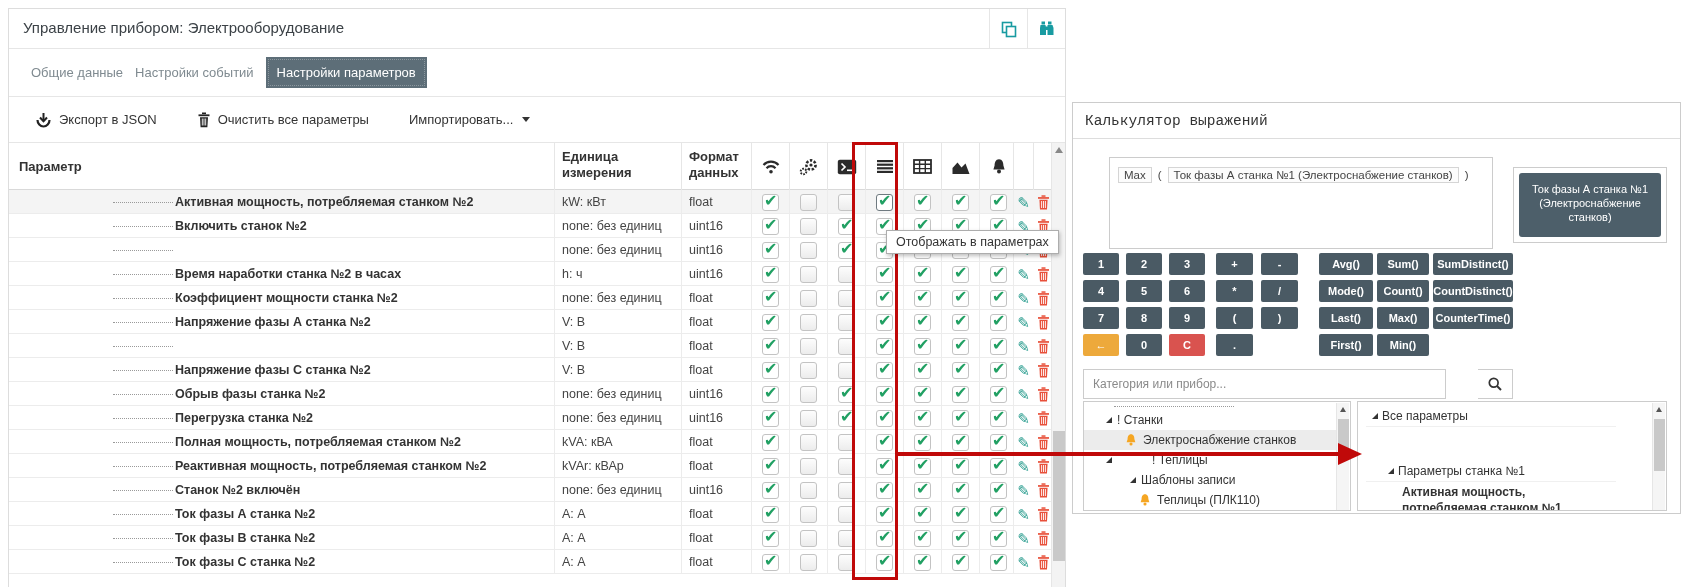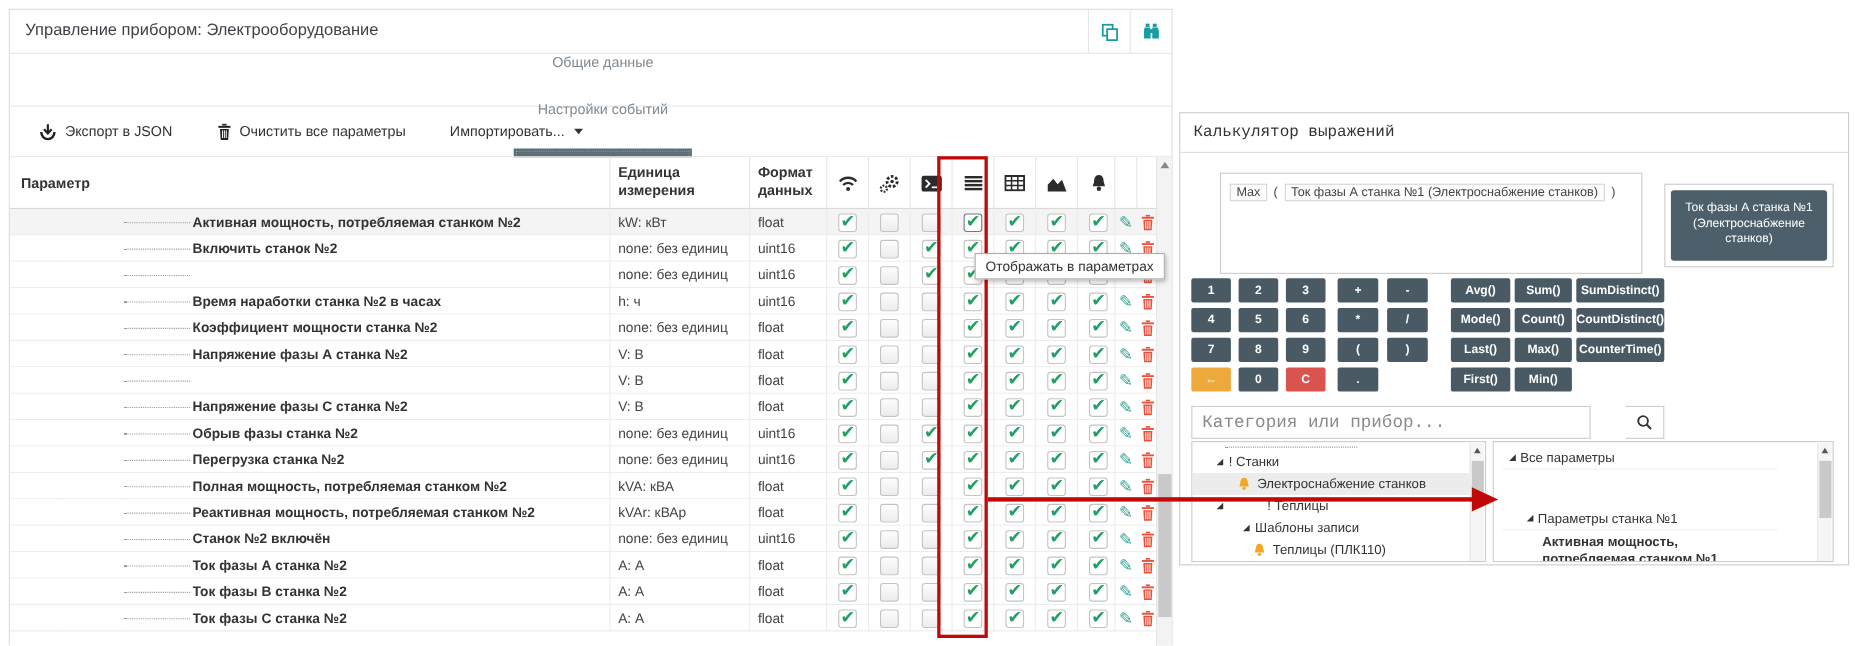--- a/index.html
+++ b/index.html
@@ -10,21 +10,21 @@
   
   #device-panel { position:absolute; left:8px; top:8px; width:1058px; height:579px;
     background:#fff; border:1px solid #ddd; border-bottom:none; }
   #dp-titlebar { position:absolute; left:0; top:0; width:100%; height:40px; border-bottom:1px solid #e6e6e6; }
   #dp-title { position:absolute; left:14px; top:10px; font-size:15px; color:#3c4247; }
   .title-icon-cell { position:absolute; top:0; height:40px; width:38px; border-left:1px solid #e6e6e6;
     display:flex; align-items:center; justify-content:center; cursor:pointer; }
   #copy-cell { right:38px; } #find-cell { right:0; }
 
   #dp-tabs { position:absolute; left:0; top:40px; width:100%; height:48px; border-bottom:1px solid #e6e6e6;
-    display:flex; align-items:center; padding-left:22px; gap:28px;flex-direction:column; }
+    display:flex; align-items:center; padding-left:22px; gap:12px; }
   .tab { font-size:13px; color:#7f8a90; cursor:pointer; }
   .tab.active { background:#5d6e78; color:#fff; padding:8px 11px; outline:1px dotted #8b979e; outline-offset:-3px; }
 
   #dp-toolbar { position:absolute; left:0; top:88px; width:100%; height:46px; border-bottom:1px solid #e6e6e6;
     display:flex; align-items:center; padding-left:26px; gap:40px; font-size:13px; color:#333; }
   .tool-item { display:flex; align-items:center; gap:7px; cursor:pointer; }
   .caret-down { width:0; height:0; border-left:4px solid transparent; border-right:4px solid transparent;
     border-top:5px solid #333; display:inline-block; margin-left:2px; }
   #settings-item { position:absolute; right:26px; top:0; height:46px; display:flex; align-items:center; gap:8px; cursor:pointer; }
 
@@ -86,21 +86,21 @@
   #grp-digits { left:10px;  top:150px; grid-template-columns:36px 36px 36px; grid-auto-rows:22px; gap:5px 7px; }
   #grp-ops    { left:143px; top:150px; grid-template-columns:37px 37px;      grid-auto-rows:22px; gap:5px 8px; }
   #grp-funcs  { left:246px; top:150px; grid-template-columns:54px 52px 80px; grid-auto-rows:22px; gap:5px 4px; }
   .key { background:#4a5a64; color:#fff; font-size:11px; font-weight:bold; border:none; border-radius:2px;
     display:flex; align-items:center; justify-content:center; cursor:pointer; }
   .key.key-back { background:#eda93b; }
   .key.key-clear { background:#d9534f; }
 
   #search-row { position:absolute; left:10px; top:266px; width:430px; height:30px; }
   #search-input { position:absolute; left:0; top:0; width:363px; height:30px; border:1px solid #ccc;
-    padding:0 9px; font-size:16px; color:#333; font-family:Liberation Mono, monospace; }
+    padding:0 9px; font-size:12px; color:#333; font-family:Liberation Sans, sans-serif; }
   #search-input::placeholder { color:#8a8a8a; }
   #search-btn { position:absolute; left:395px; top:0; width:35px; height:30px; border:1px solid #ccc; border-left:none;
     background:#fff; display:flex; align-items:center; justify-content:center; cursor:pointer; }
 
   .tree-box { position:absolute; top:298px; height:110px; border:1px solid #ccc; overflow:hidden; background:#fff; }
   #cat-tree { left:10px; width:268px; }
   #param-tree { left:284px; width:310px; }
   .tree-scroll { position:absolute; right:1px; top:1px; width:13px; height:108px; background:#f5f5f5; border-left:1px solid #e6e6e6; }
   .tree-scroll .up { position:absolute; top:4px; left:3px; width:0; height:0;
     border-left:3.5px solid transparent; border-right:3.5px solid transparent; border-bottom:5px solid #555; }

